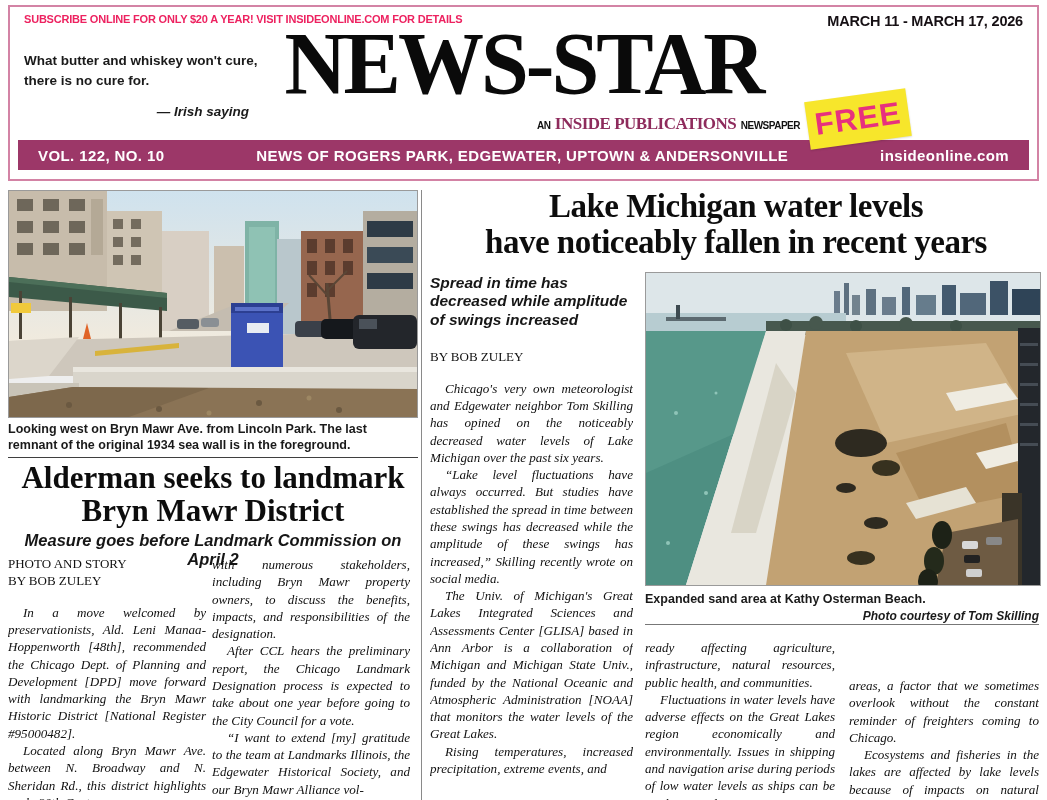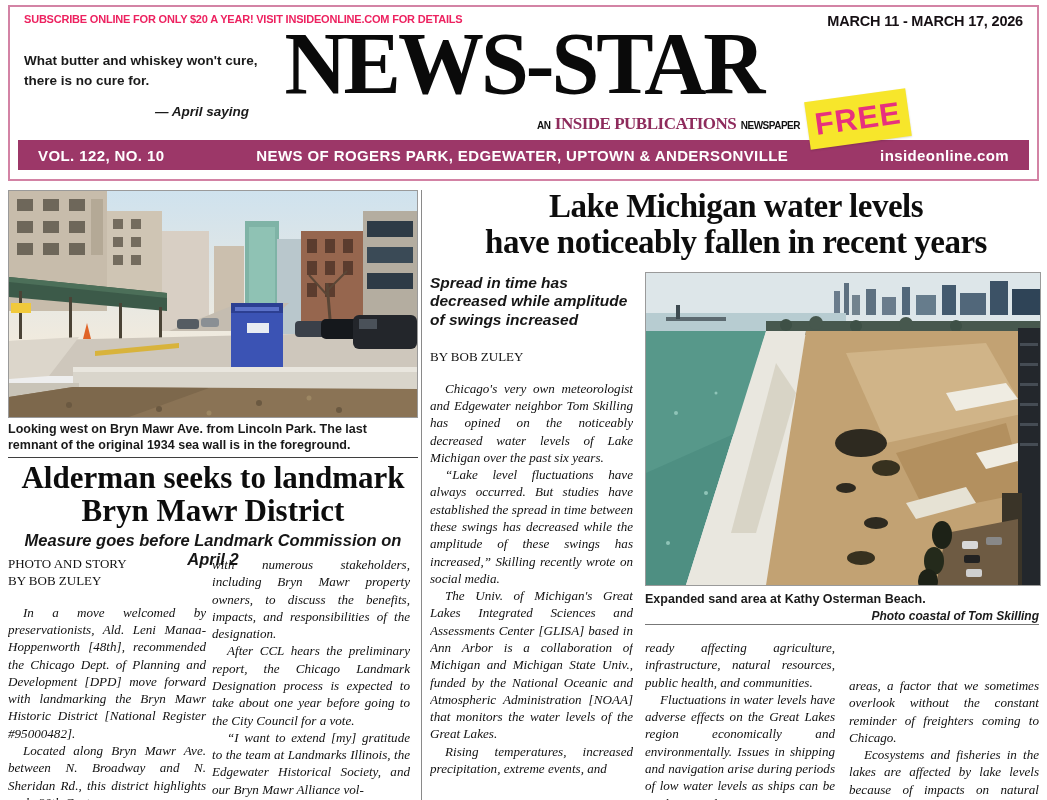--- a/index.html
+++ b/index.html
@@ -107,21 +107,21 @@
 </head>
 <body>
 
 <div class="header-box">
   <div class="subscribe-line">SUBSCRIBE ONLINE FOR ONLY $20 A YEAR! VISIT INSIDEONLINE.COM FOR DETAILS</div>
   <div class="date-line">MARCH 11 - MARCH 17, 2026</div>
 
   <div class="quote-block">
     <span>What butter and whiskey won't cure,</span><br>
     <span>there is no cure for.</span>
-    <span class="quote-attr">— April saying</span>
+    <span class="quote-attr">— Irish saying</span>
   </div>
 
   <div class="paper-title">NEWS-STAR</div>
 
   <div class="publisher-line">
     <span class="publisher-prefix">AN</span>
     <span class="publisher-name">INSIDE PUBLICATIONS</span>
     <span class="publisher-suffix">NEWSPAPER</span>
   </div>
 
@@ -343,21 +343,21 @@
     <rect x="340" y="264" width="16" height="8" rx="2" fill="#888"></rect>
 
     <ellipse cx="296" cy="262" rx="10" ry="14" fill="#1d2217"></ellipse>
     <ellipse cx="288" cy="288" rx="10" ry="14" fill="#242a1b"></ellipse>
     <ellipse cx="282" cy="308" rx="10" ry="12" fill="#1d2217"></ellipse>
   </svg>
 </div>
 
 <div id="right-caption-row">
   <span class="caption">Expanded sand area at Kathy Osterman Beach.</span>
-  <span class="credit">Photo coastal of Tom Skilling</span>
+  <span class="credit">Photo courtesy of Tom Skilling</span>
 </div>
 <div class="hrule" id="right-rule"></div>
 
 <div id="right-col2" class="bodytext">
   <p class="noindent">ready affecting agriculture, infrastructure, natural resources, public health, and communities.</p>
   <p>Fluctuations in water levels have adverse effects on the Great Lakes region economically and environmentally. Issues in shipping and navigation arise during periods of low water levels as ships can be too large or deep - its</p>
 </div>
 <div id="right-col3" class="bodytext">
   <p class="noindent">areas, a factor that we sometimes overlook without the constant reminder of freighters coming to Chicago.</p>
   <p>Ecosystems and fisheries in the lakes are affected by lake levels because of impacts on natural habitats such as loss of coastal wetlands that serve as breeding</p>

